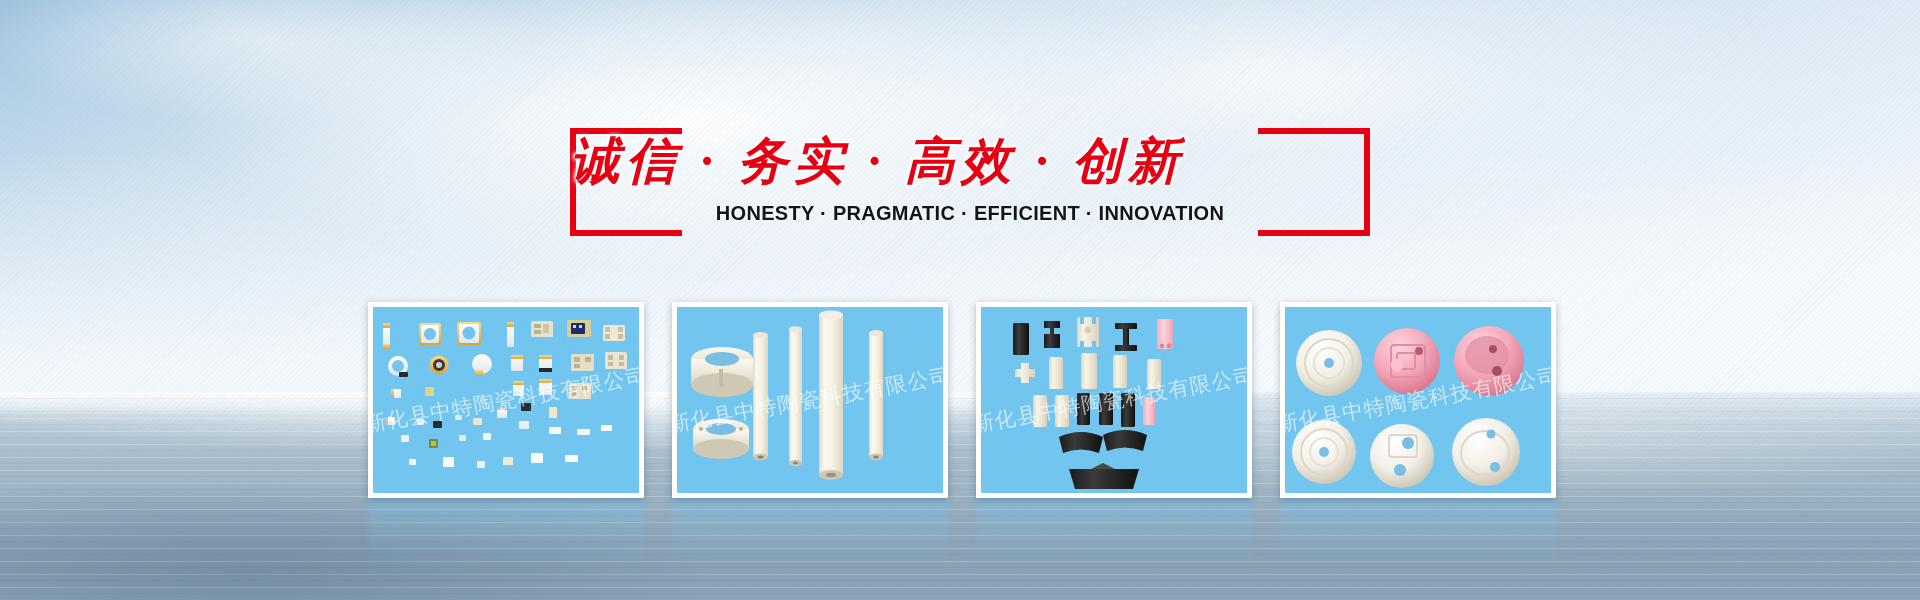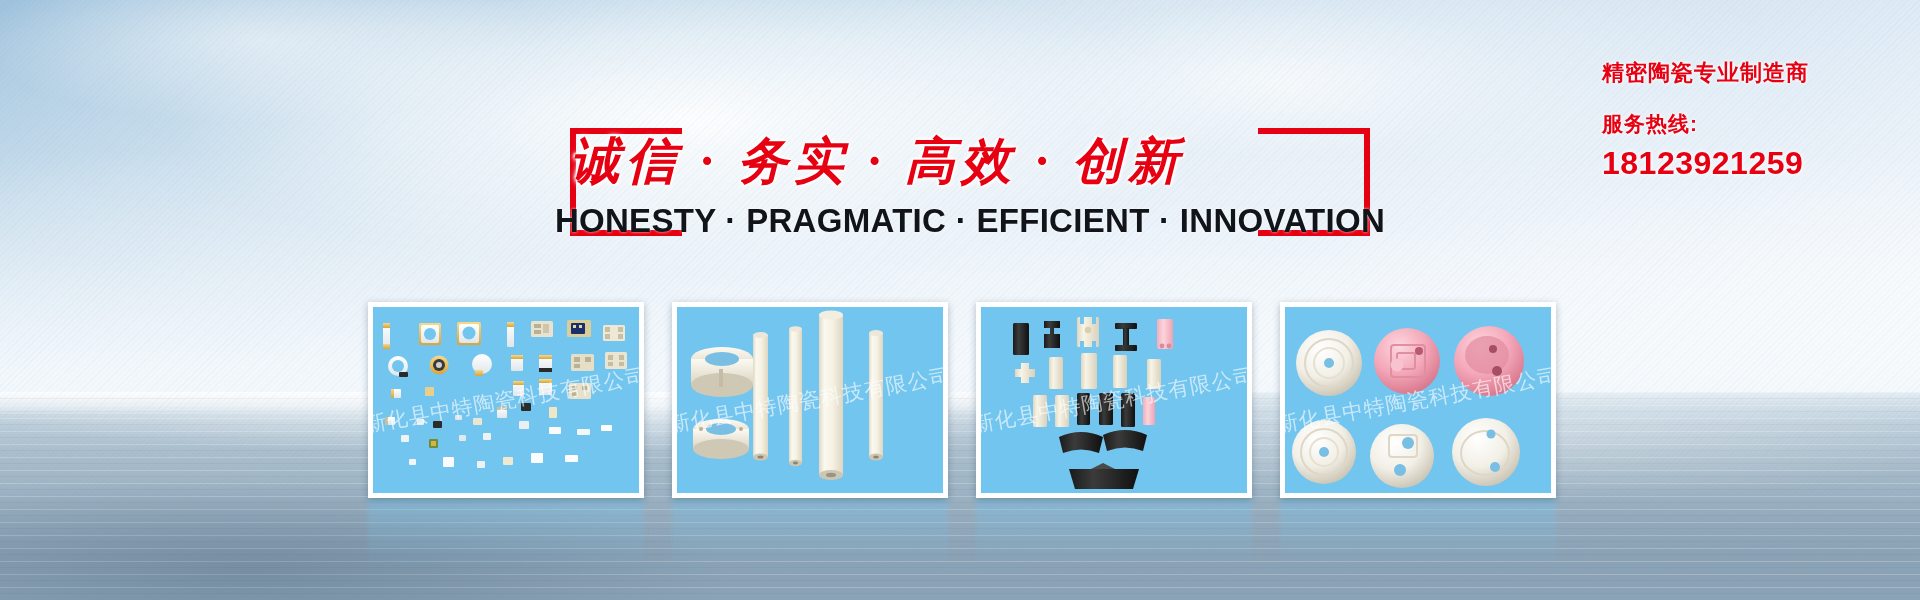--- a/index.html
+++ b/index.html
@@ -177,21 +177,21 @@
       -1px -1px 2px rgba(255,255,255,0.95);
     line-height: 62px;
   }
 
   .slogan-en {
     position: absolute;
     left: -30px; right: -30px;
     top: 74px;
     text-align: center;
     font-family: "Liberation Sans", sans-serif;
-    font-size: 33px;
+    font-size: 20px;
     font-weight: 700;
     letter-spacing: 0.3px;
     color: #111418;
     white-space: nowrap;
     text-shadow: 0 0 3px rgba(255,255,255,0.85);
   }
 
   
   .contact {
     position: absolute;
@@ -388,25 +388,20 @@
     <div class="reflection"></div>
   </div>
 
   <div class="slogan-wrap">
     <div class="bracket bracket-left"></div>
     <div class="bracket bracket-right"></div>
     <div class="slogan-cn">诚信 · 务实 · 高效 · 创新</div>
     <div class="slogan-en">HONESTY · PRAGMATIC · EFFICIENT · INNOVATION</div>
   </div>
 
-  <div class="contact">
-    <div class="contact-tagline">精密陶瓷专业制造商</div>
-    <div class="contact-label">服务热线:</div>
-    <div class="contact-phone">18123921259</div>
-  </div>
 
   <div class="panels">
 
     <div class="panel">
       <div class="panel-inner">
         <svg viewBox="0 0 266 186" preserveAspectRatio="none" aria-hidden="true">
           <defs>
             <linearGradient id="gold" x1="0" y1="0" x2="0" y2="1">
               <stop offset="0%" stop-color="#f7d98a"></stop>
                 <stop offset="100%" stop-color="#d9a43c"></stop>

